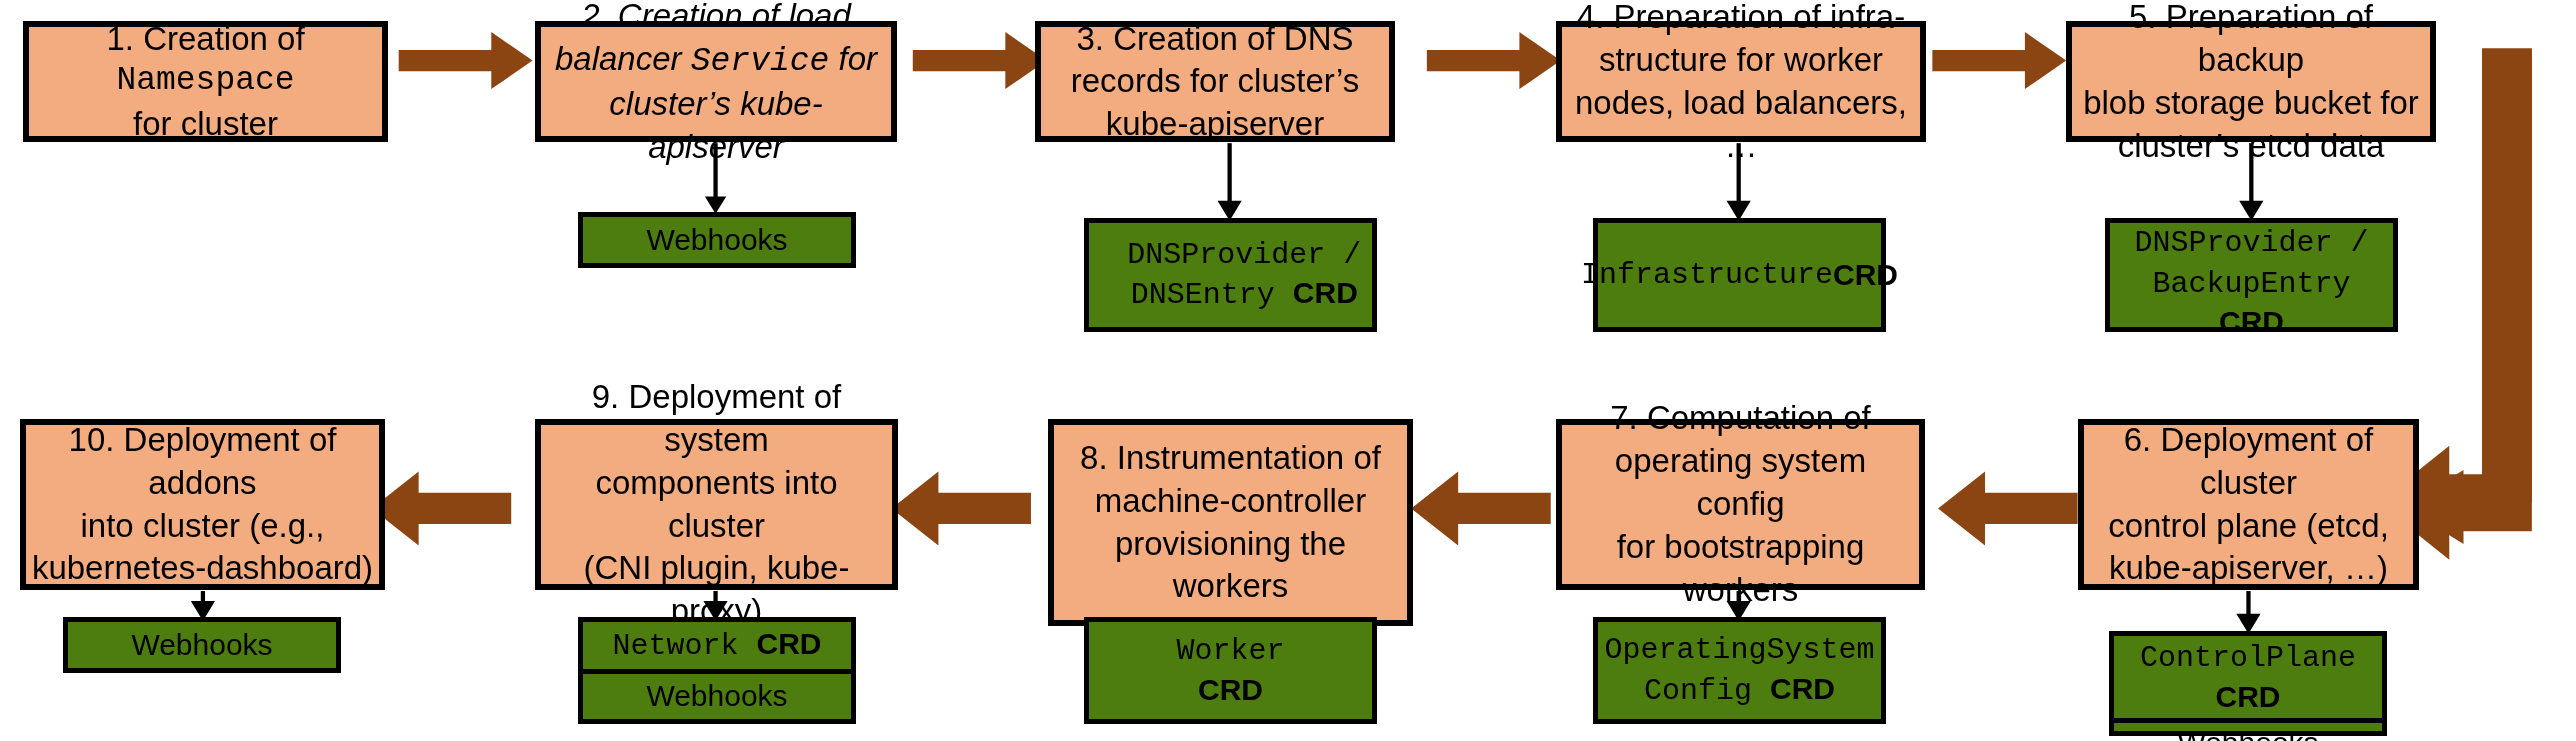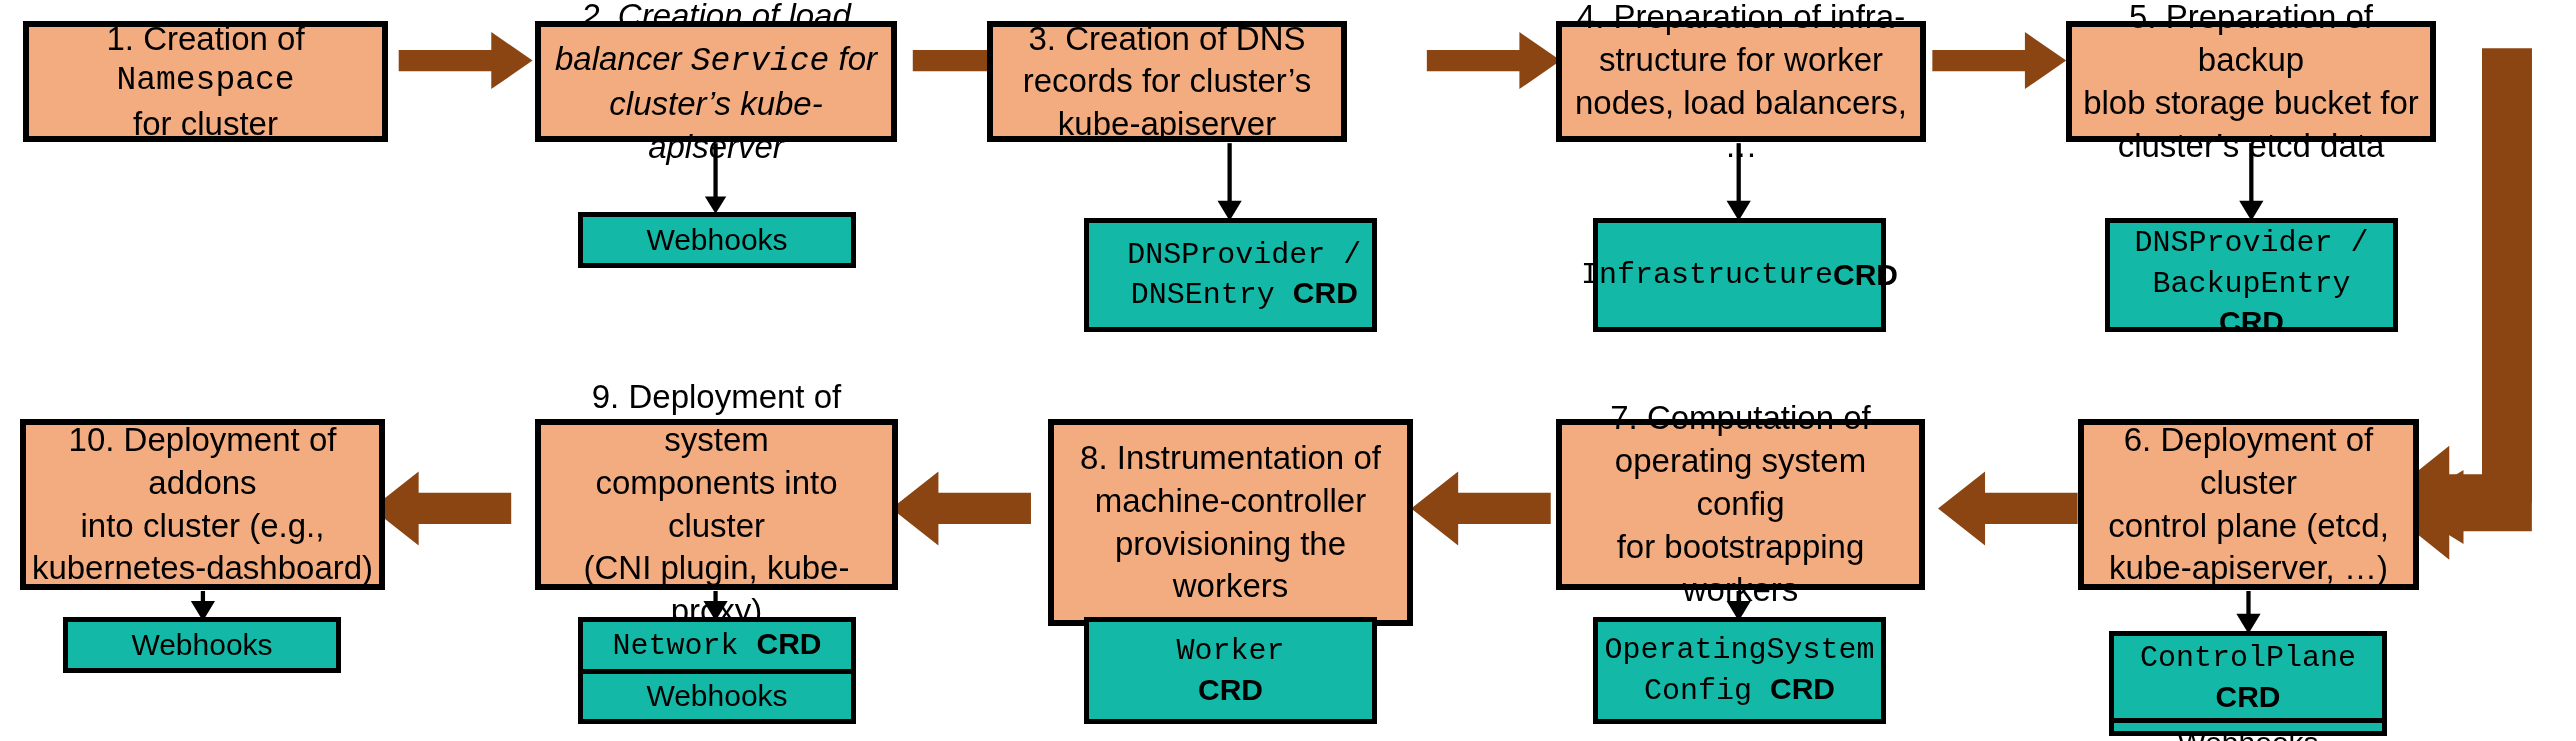--- a/index.html
+++ b/index.html
@@ -17,21 +17,21 @@
     text-align:center;
     font-size:33px;line-height:1.30;
     color:#000;
     padding:2.8px 5.7px;
   }
   .step .txt{width:100%;}
 
   
   .artifact{
     position:absolute;
-    background:#14b8a6;
+    background:#4d7c0f;
     border:5.7px solid #000;
     box-sizing:border-box;
     display:flex;flex-direction:column;
   }
   .artifact .cell{
     flex:1 1 auto;
     display:flex;align-items:center;justify-content:center;
     text-align:center;
     font-size:30px;line-height:1.28;
     color:#000;
@@ -114,21 +114,21 @@
   </div>
 
   <div class="step" style="left:535px;top:21.4px;width:362px;height:121px;font-style:italic;">
     <div class="txt">
       <div>2. Creation of load</div>
       <div><span>balancer </span><span class="mono">Service</span><span> for</span></div>
       <div>cluster’s kube-apiserver</div>
     </div>
   </div>
 
-  <div class="step" style="left:987px;top:21.4px;width:360px;height:121px;">
+  <div class="step" style="left:1035px;top:21.4px;width:360px;height:121px;">
     <div class="txt">
       <div>3. Creation of DNS</div>
       <div>records for cluster’s</div>
       <div>kube-apiserver</div>
     </div>
   </div>
 
   <div class="step" style="left:1556px;top:21.4px;width:370px;height:121px;">
     <div class="txt">
       <div>4. Preparation of infra-</div>

